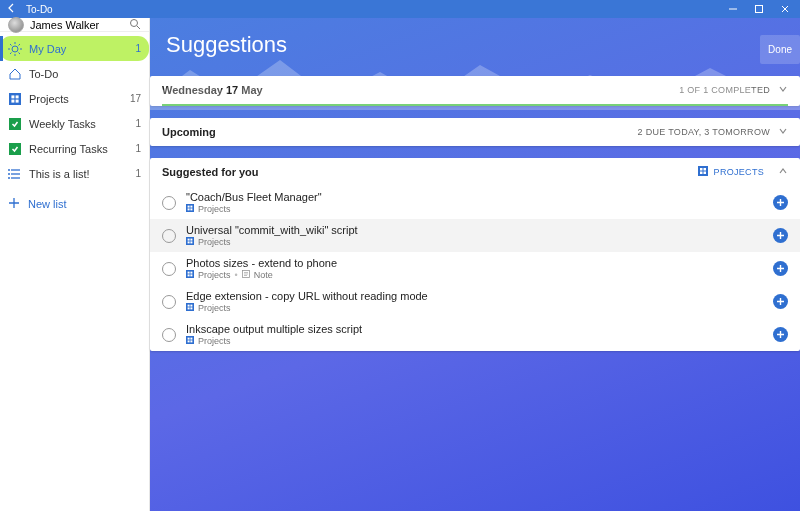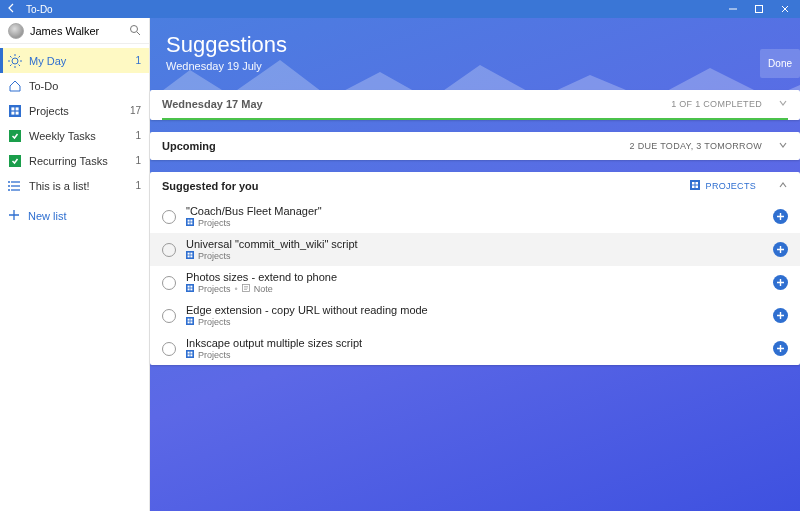--- a/index.html
+++ b/index.html
@@ -7,47 +7,47 @@
   .titlebar {
     height: 18px; background: #3a76d6; color: #fff; display: flex; align-items: center;
     font-size: 10px; justify-content: space-between; padding: 0 2px;
   }
   .titlebar .left { display: flex; align-items: center; gap: 8px; padding-left: 4px;}
   .titlebar .wincontrols { display:flex; }
   .titlebar .wbtn { width:26px; height:18px; display:flex; align-items:center; justify-content:center; }
   .titlebar .wbtn svg { stroke:#fff; }
   .main { display: flex; height: 493px; }
   .sidebar { width: 150px; background: #fff; border-right:1px solid #e6e6e6; display:flex; flex-direction:column; }
-  .user-row { height:26px; display:flex; align-items:center; padding:0 8px; gap:6px; border-bottom:1px solid #eee;}
+  .user-row { height:14px; display:flex; align-items:center; padding:0 8px; gap:6px; border-bottom:1px solid #eee;}
   .avatar { width:16px; height:16px; border-radius:50%; background: radial-gradient(circle at 40% 35%, #ddd 0%, #999 70%); border:1px solid #aaa; }
   .user-name { flex:1; font-size:11px; }
   .search-ic { color:#777; }
   .nav { padding-top:4px; }
   .nav-item { height:25px; display:flex; align-items:center; padding:0 8px; font-size:11px; color:#333; gap:7px; cursor:pointer; position:relative;}
   .nav-item .label { flex:1; }
   .nav-item .count { font-size:10px; color:#666; }
-  .nav-item.active { background:#fef9c3; color:#2f6fd0; }
+  .nav-item.active { background:#bef264; color:#2f6fd0;border-radius:11px; }
   .nav-item.active::before { content:""; position:absolute; left:0; top:0; bottom:0; width:3px; background:#2f6fd0;}
   .nav-item.active .count { color:#2f6fd0; }
   .nav-icon { width:14px; height:14px; display:flex; align-items:center; justify-content:center; }
   .check-sq { width:12px; height:12px; background:#1a9e4b; display:flex; align-items:center; justify-content:center;}
   .check-sq svg { stroke:#fff; }
   .list-ic { color:#2f6fd0; }
   .newlist { height:28px; display:flex; align-items:center; gap:8px; padding:0 8px; font-size:11px; color:#2f6fd0; cursor:pointer; margin-top:4px;}
   .content { flex:1; position:relative; background: linear-gradient(160deg,#4b7ee0 0%, #5c68e6 55%, #3e51e0 100%); }
   .mountains { position:absolute; top:32px; left:0; right:0; height:60px; opacity:0.25; pointer-events:none;}
   .hdr { padding: 14px 16px 6px 16px; color:#fff; position:relative;}
   .hdr h1 { font-size:22px; font-weight:400; }
   .hdr .sub { font-size:11px; margin-top:2px; opacity:0.95;}
   .done-btn { position:absolute; right:0; bottom:0; background:rgba(255,255,255,0.18); color:#fff; font-size:10px; padding:9px 8px; border-radius:2px; cursor:pointer;text-align:center;}
   .panels { padding: 0 0; }
   .panel { background:#fff; margin-top:12px; border-radius:2px; box-shadow:0 1px 2px rgba(0,0,0,0.15); }
   .panel-hdr { display:flex; align-items:center; padding:8px 12px; font-size:11px; }
   .panel-hdr .title { font-weight:600; flex:1; color:#222;}
-  .panel-hdr .meta { font-size:9px; color:#666; letter-spacing:0.3px; margin-right:16px;}
+  .panel-hdr .meta { font-size:9px; color:#666; letter-spacing:0.3px; margin-right:8px;}
   .chev { color:#888; }
   .greenbar { height:2px; background:#4bc24b; margin:0 12px 8px 12px;}
   .sugg-meta-group { display:flex; align-items:center; gap:6px;}
   .proj-ic { width:10px; height:10px; }
   .task { display:flex; align-items:center; padding:5px 12px; gap:10px; }
   .task:hover, .task.hover { background:#f3f3f3; }
   .circle { width:14px; height:14px; border:1.5px solid #999; border-radius:50%; flex-shrink:0; cursor:pointer;}
   .task-body { flex:1; }
   .task-title { font-size:11px; color:#222; }
   .task-sub { font-size:9px; color:#777; display:flex; align-items:center; gap:4px; margin-top:1px;}
@@ -193,21 +193,20 @@
     </div>
   </div>
 
   <div class="content">
     <svg class="mountains" viewBox="0 0 650 60" preserveAspectRatio="none">
       <path d="M0 50 L40 20 L80 45 L130 10 L180 48 L230 22 L280 50 L330 15 L390 48 L440 25 L500 50 L560 18 L620 48 L650 35 L650 60 L0 60 Z" fill="#fff"></path>
     </svg>
 
     <div class="hdr">
       <h1>Suggestions</h1>
-      <div class="sub">Wednesday 19 July</div>
       <div class="done-btn">Done</div>
     </div>
 
     <div class="panels">
       <div class="panel">
         <div class="panel-hdr">
           <span class="title">Wednesday 17 May</span>
           <span class="meta">1 OF 1 COMPLETED</span>
           <span class="chev">
             <svg width="10" height="10">

